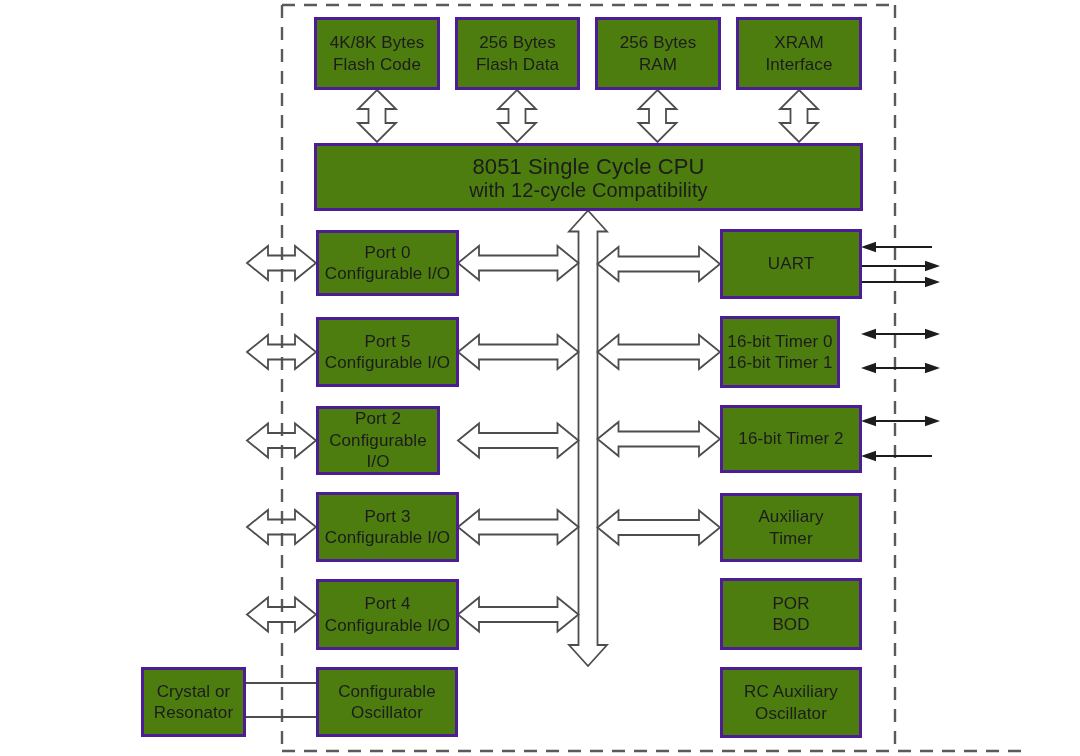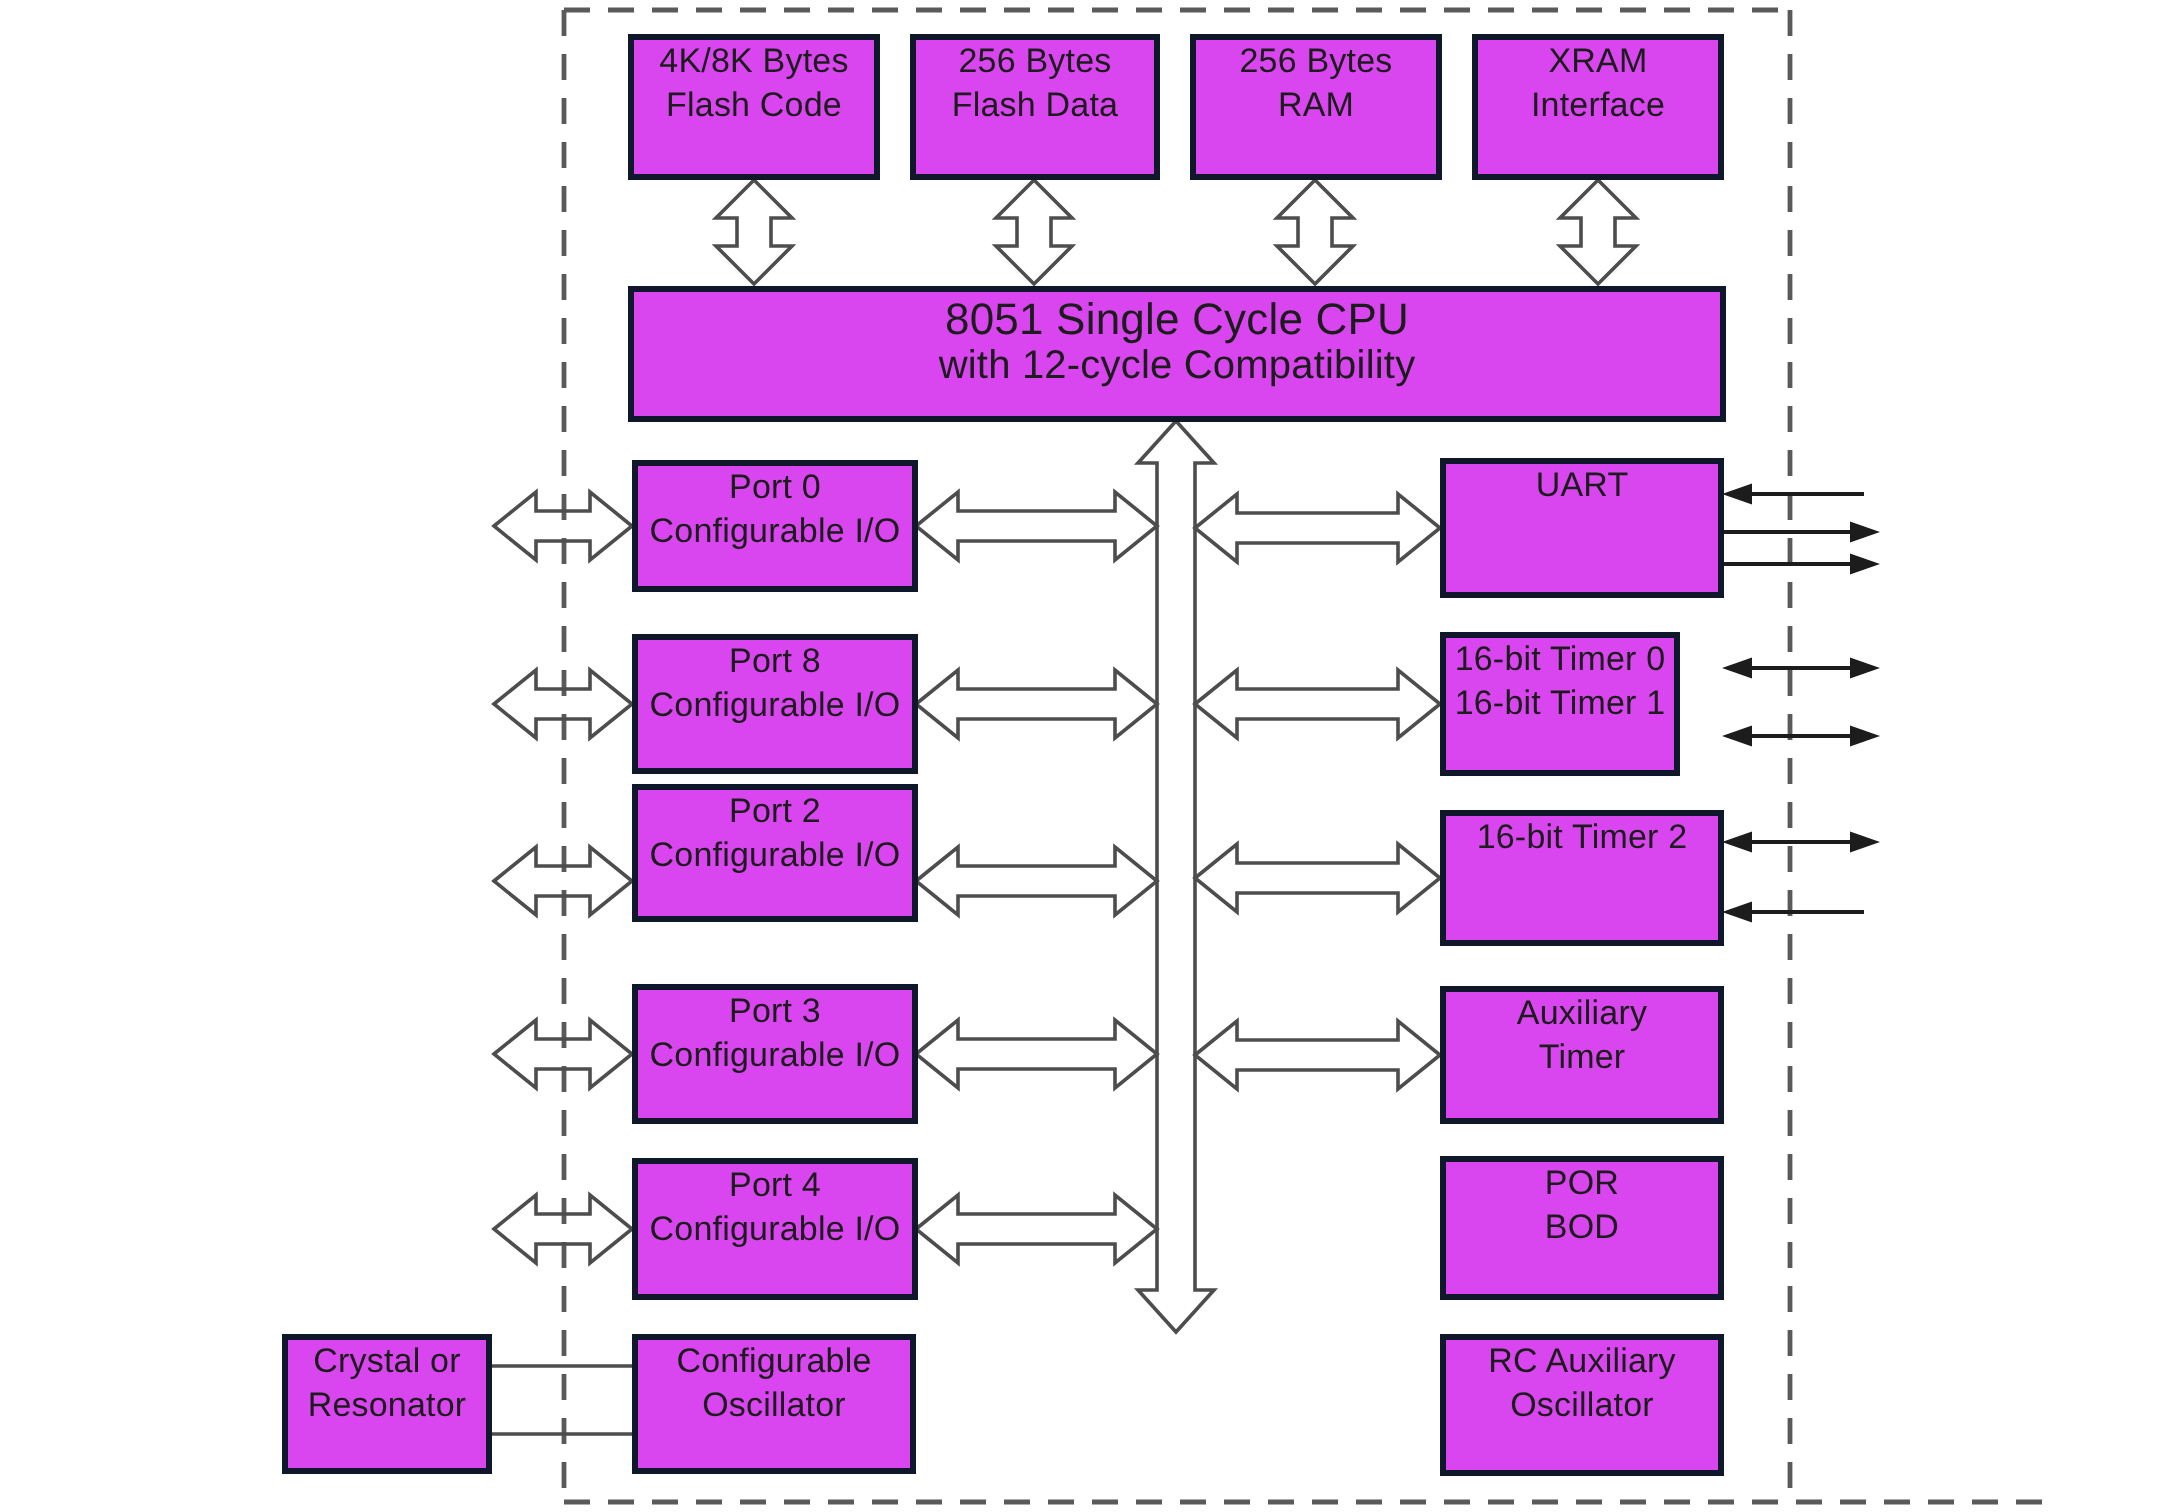--- a/index.html
+++ b/index.html
@@ -2,22 +2,22 @@
 <html><head>
 <meta charset="utf-8">
 <style>
   html,body{margin:0;padding:0;background:#fff;}
   .stage{
     position:relative;width:1080px;height:756px;background:#ffffff;overflow:hidden;
     font-family:"Liberation Sans","DejaVu Sans",sans-serif;color:#1c1c1c;
   }
   .layer{position:absolute;left:0;top:0;width:1080px;height:756px;}
   .box{
-    position:absolute;box-sizing:border-box;border:3px solid #0f172a;background:#d946ef;
-    display:flex;flex-direction:column;align-items:center;
+    position:absolute;box-sizing:border-box;border:3px solid #4c1d95;background:#4d7c0f;
+    display:flex;flex-direction:column;align-items:center;justify-content:center;
     text-align:center;font-size:17px;line-height:21.5px;letter-spacing:0.1px;
   }
   .box span{display:block;}
   .cpu-title{font-size:22px;line-height:27px;}
   .cpu-sub{font-size:20px;line-height:21px;}
   
   .dash{fill:none;stroke:#5a5a5a;stroke-width:2.4;stroke-dasharray:13 9;}
   .hollow{fill:none;stroke:#4d4d4d;stroke-width:1.8;stroke-linejoin:miter;}
   .thin{fill:none;stroke:#1c1c1c;stroke-width:2;}
   .head{fill:#1c1c1c;stroke:none;}
@@ -113,24 +113,24 @@
   <div class="box" style="left:314px;top:143px;width:549px;height:68px">
     <span class="cpu-title">8051 Single Cycle CPU</span>
     <span class="cpu-sub">with 12-cycle Compatibility</span>
   </div>
 
   <div class="box" style="left:316px;top:230px;width:143px;height:66px">
     <span>Port 0</span>
     <span>Configurable I/O</span>
   </div>
   <div class="box" style="left:316px;top:317px;width:143px;height:70px">
-    <span>Port 8</span>
+    <span>Port 5</span>
     <span>Configurable I/O</span>
   </div>
-  <div class="box" style="left:316px;top:392px;width:143px;height:69px">
+  <div class="box" style="left:316px;top:406px;width:124px;height:69px">
     <span>Port 2</span>
     <span>Configurable I/O</span>
   </div>
   <div class="box" style="left:316px;top:492px;width:143px;height:70px">
     <span>Port 3</span>
     <span>Configurable I/O</span>
   </div>
   <div class="box" style="left:316px;top:579px;width:143px;height:71px">
     <span>Port 4</span>
     <span>Configurable I/O</span>

